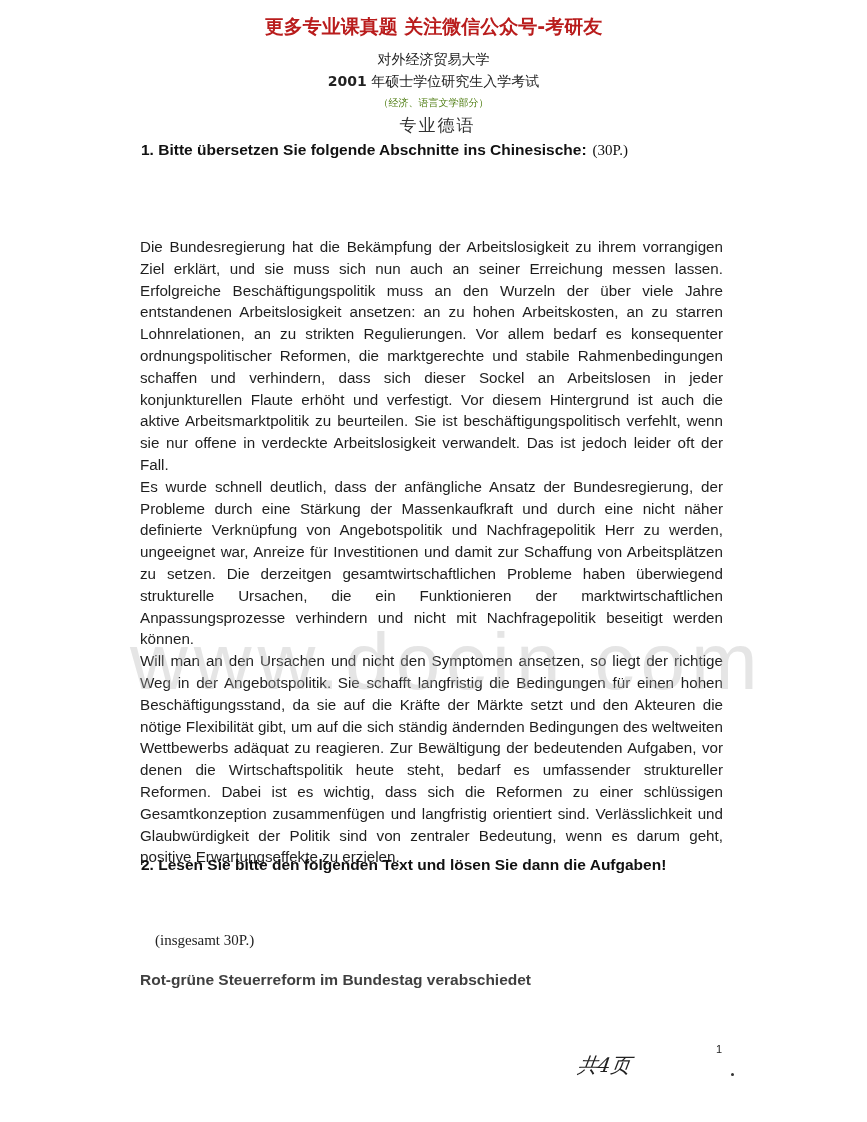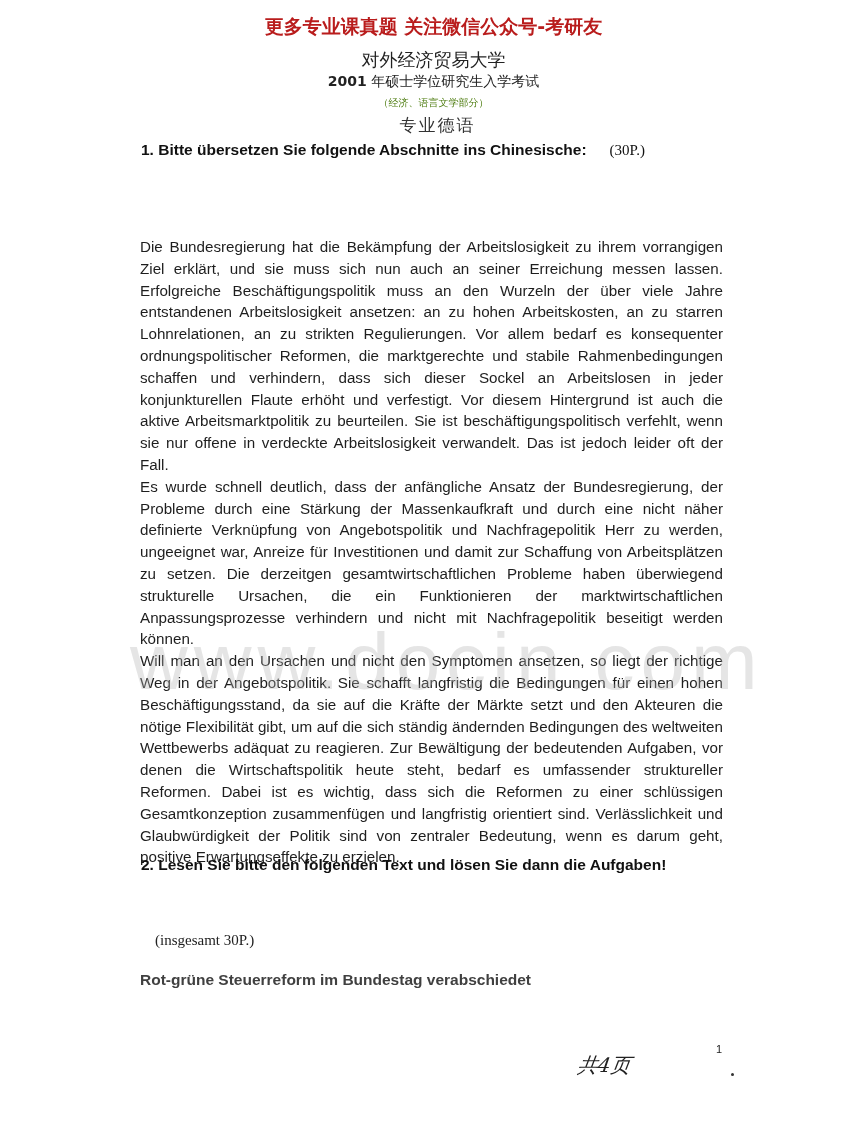--- a/index.html
+++ b/index.html
@@ -3,30 +3,30 @@
   <meta charset="utf-8">
   <style>
     html, body { margin: 0; padding: 0; background: #ffffff; }
     body { width: 867px; height: 1122px; position: relative; overflow: hidden; color: #1a1a1a; }
     .banner {
       position: absolute; top: 14px; left: 0; width: 867px; text-align: center;
       font-family: "DejaVu Sans", sans-serif; font-weight: bold; font-size: 19px;
       color: #b91c1c; letter-spacing: 0px;
     }
     .header-block { position: absolute; top: 50px; left: 0; width: 867px; text-align: center; }
-    .h-univ { font-family: Liberation Serif, serif; font-size: 18px; line-height: 20px; color: #222; }
+    .h-univ { font-family: Liberation Serif, serif; font-size: 14px; line-height: 20px; color: #222; }
     .h-exam { font-family: "DejaVu Sans", sans-serif; font-size: 14px; line-height: 22px; color: #222; }
     .h-exam b { font-weight: bold; }
     .h-part { font-family: "DejaVu Serif", serif; font-size: 10px; line-height: 22px; color: #4d7c0f; }
     .h-subject { font-family: "DejaVu Serif", serif; font-size: 17px; line-height: 22px; color: #333; letter-spacing: 2px; margin-left: 8px; }
     .q-title {
       position: absolute; left: 141px; font-family: "Liberation Sans", sans-serif;
       font-weight: bold; font-size: 15.5px; color: #111;
     }
-    .points { font-family: "Liberation Serif", serif; font-weight: normal; font-size: 15px; margin-left: 23px; }
+    .points { font-family: "Liberation Serif", serif; font-weight: normal; font-size: 15px; margin-left: 6px; }
     .para {
       position: absolute; left: 140px; width: 583px;
       font-family: "Liberation Sans", sans-serif; font-size: 15.2px; line-height: 21.8px;
       text-align: justify; color: #1e1e1e; margin-top: 32px;
     }
     .para p { margin: 0; text-align: justify; }
     .sub-points {
       position: absolute; left: 155px; top: 932px;
       font-family: "Liberation Serif", serif; font-size: 15px; color: #222;
     }

